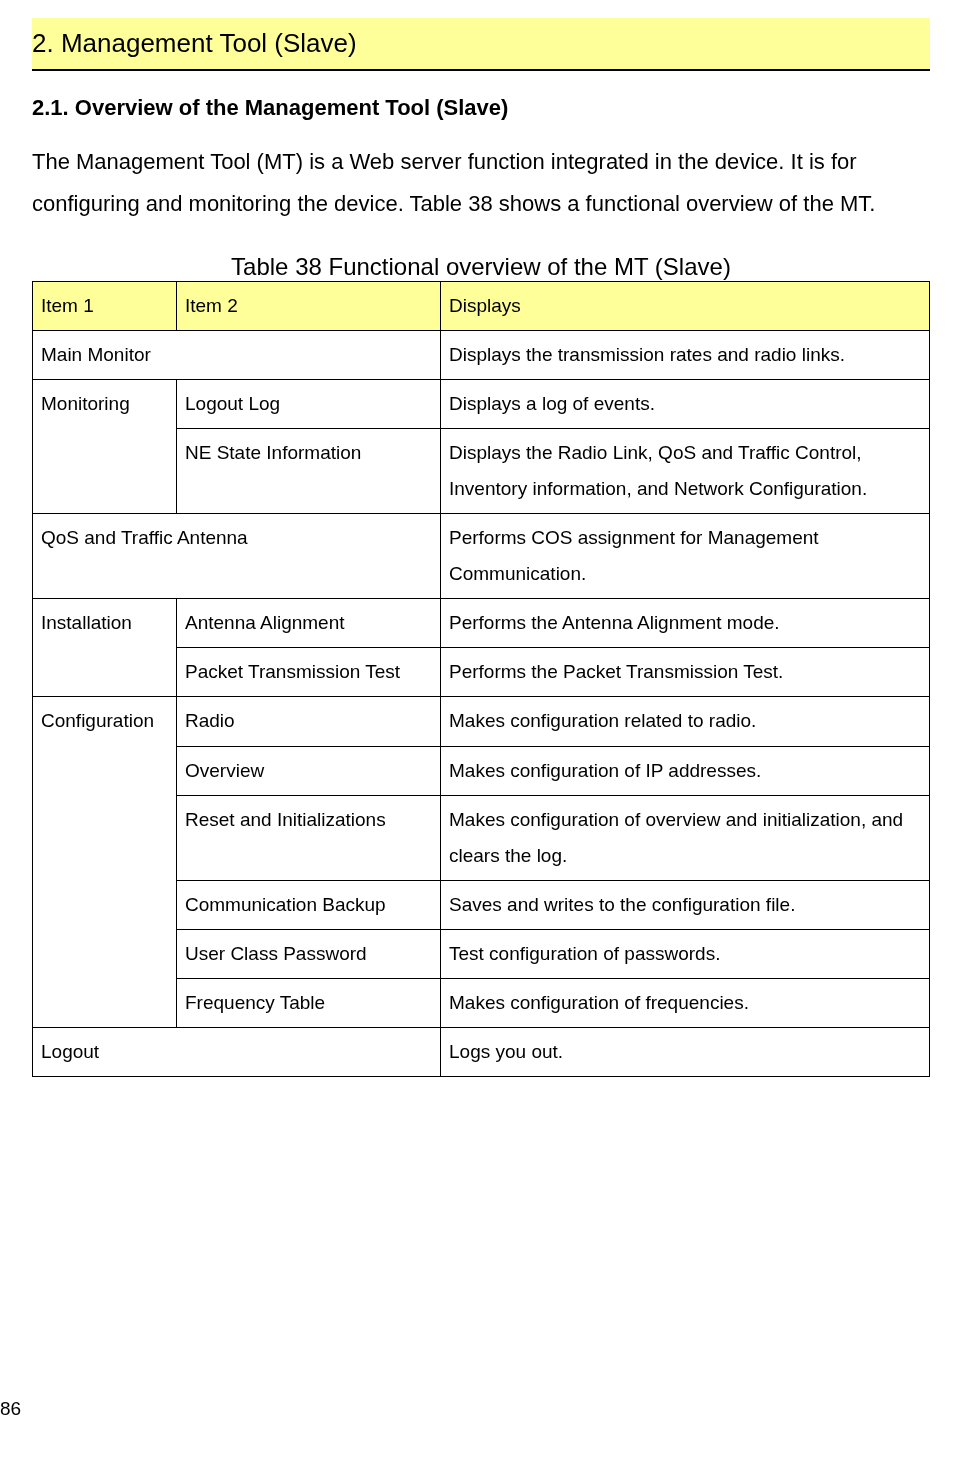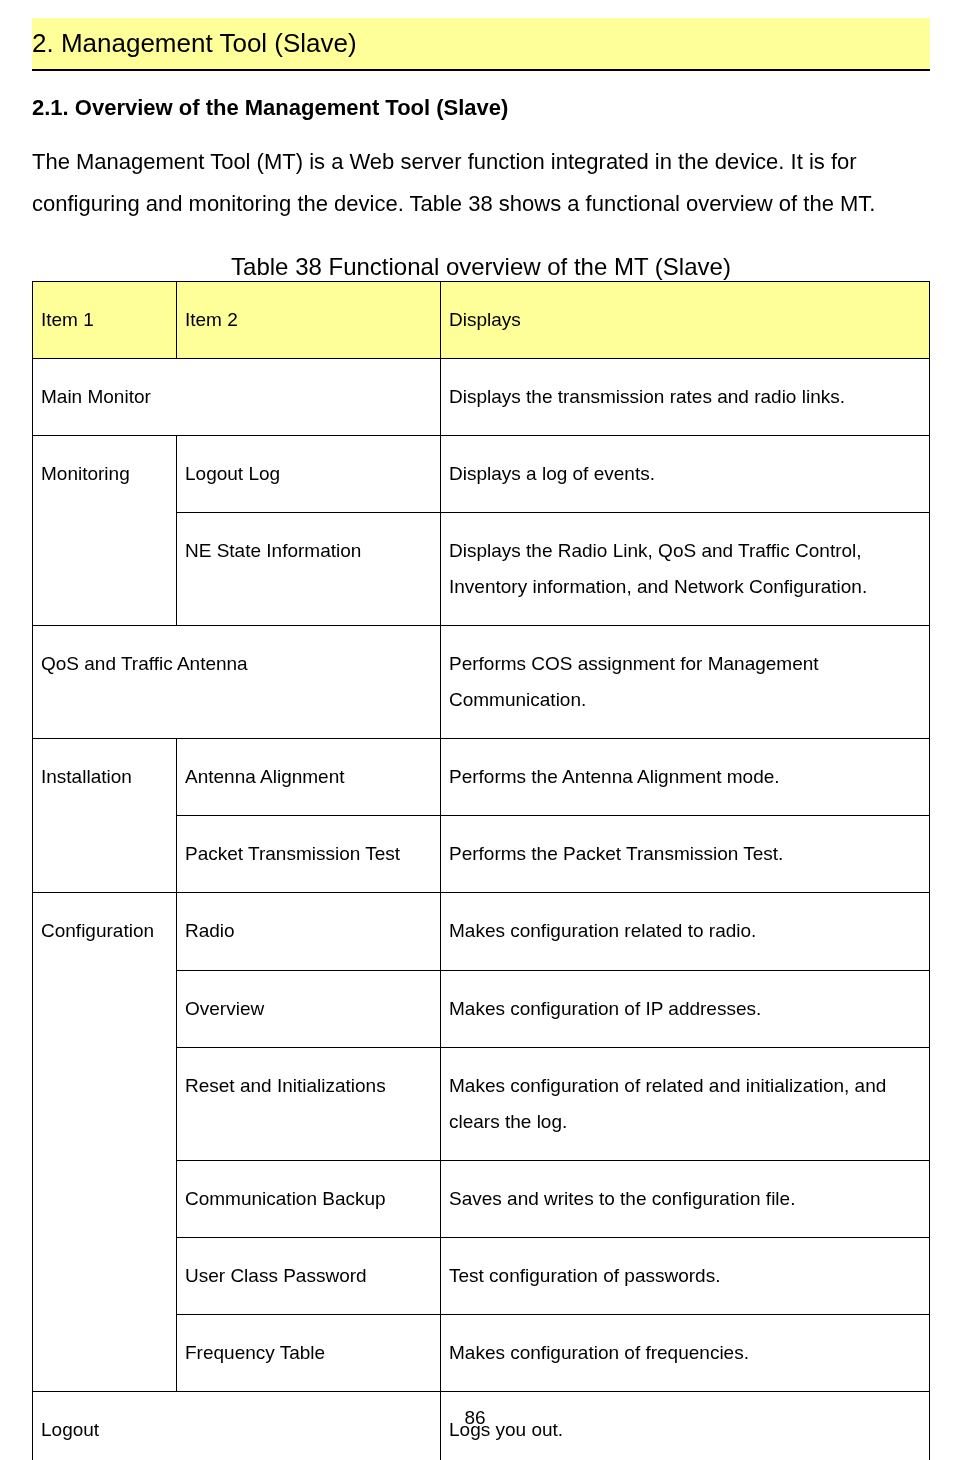--- a/index.html
+++ b/index.html
@@ -41,41 +41,41 @@
     table {
       width: 100%;
       border-collapse: collapse;
       font-size: 19px;
       border-left: 1px solid #000;
       border-top: 1px solid #000;
     }
     td, th {
       border-right: 1px solid #000;
       border-bottom: 1px solid #000;
-      padding: 20px 8px;
+      padding: 6px 8px;
       text-align: left;
       vertical-align: top;
       line-height: 1.9;
       font-weight: normal;
     }
     th {
       background-color: #ffff99;
     }
     .col1 {
       width: 144px;
     }
     .col2 {
       width: 264px;
     }
     .page-number {
       position: absolute;
       bottom: 40px;
       left: 0;
       right: 12px;
-      text-align: center;
+      text-align: left;
       font-size: 19px;
     }
   </style>
 </head>
 <body>
 
 <div class="chapter-heading">2.  Management Tool (Slave)</div>
 
 <div class="section-heading">2.1.  Overview of the Management Tool (Slave)</div>
 
@@ -120,21 +120,21 @@
     <td class="col1" rowspan="6">Configuration</td>
     <td class="col2">Radio</td>
     <td>Makes configuration related to radio.</td>
   </tr>
   <tr>
     <td class="col2">Overview</td>
     <td>Makes configuration of IP addresses.</td>
   </tr>
   <tr>
     <td class="col2">Reset and Initializations</td>
-    <td>Makes configuration of related and initialization, and clears the log.</td>
+    <td>Makes configuration of overview and initialization, and clears the log.</td>
   </tr>
   <tr>
     <td class="col2">Communication Backup</td>
     <td>Saves and writes to the configuration file.</td>
   </tr>
   <tr>
     <td class="col2">User Class Password</td>
     <td>Test configuration of passwords.</td>
   </tr>
   <tr>

